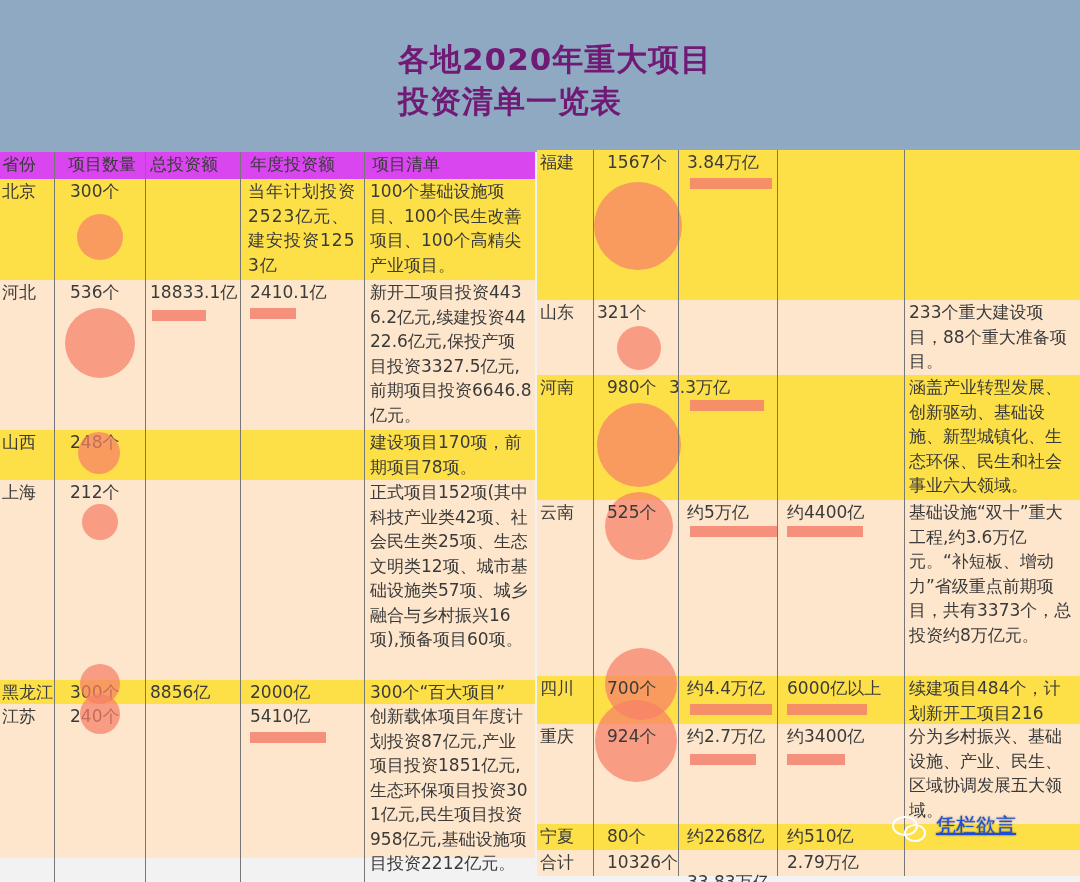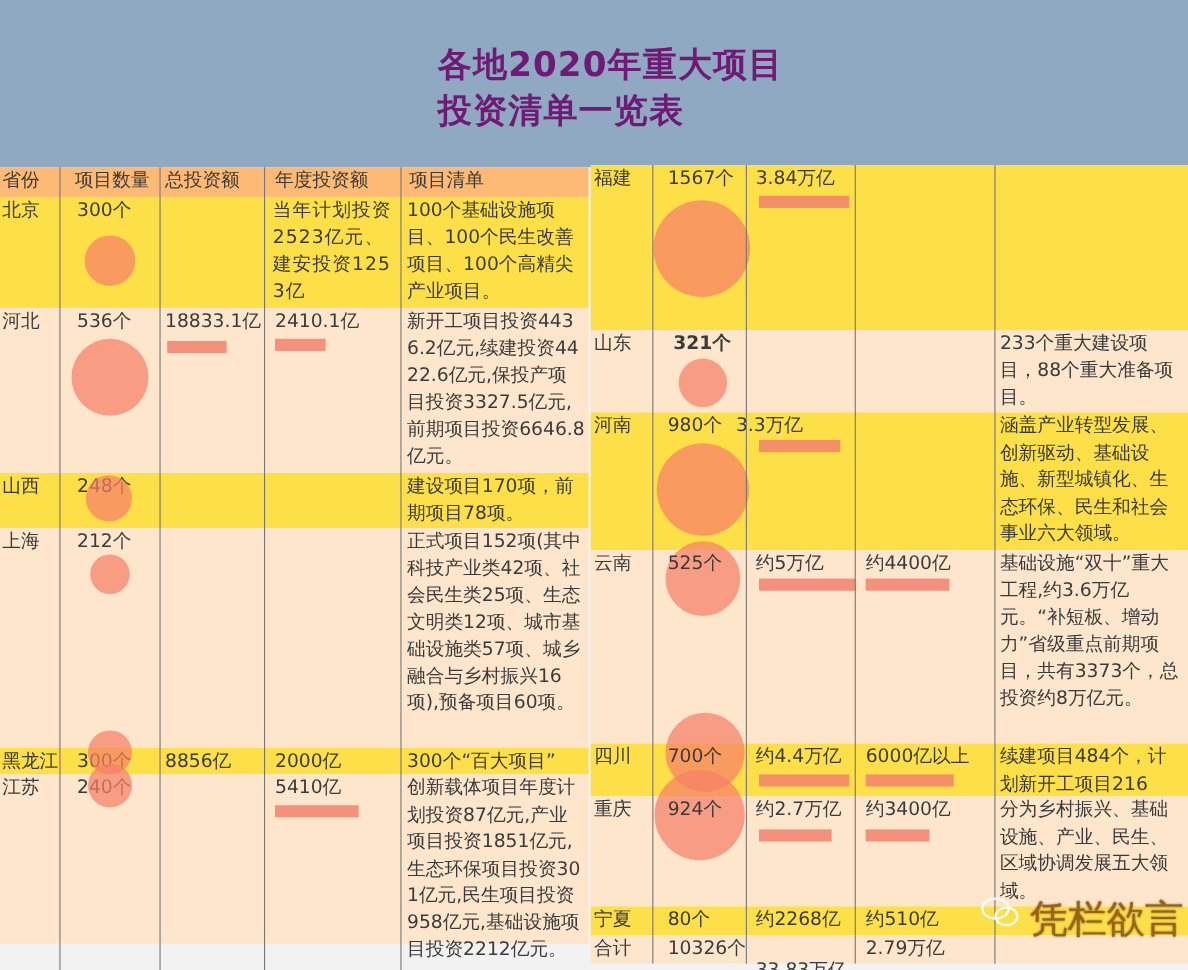--- a/index.html
+++ b/index.html
@@ -6,27 +6,27 @@
   body{width:1080px;height:882px;overflow:hidden;background:#f2f2f2;position:relative;
        font-family:"DejaVu Sans","Liberation Sans",sans-serif;color:#3a3a3a;}
   .header{position:absolute;left:0;top:0;width:1080px;height:152px;background:#8ea9c1;}
   .title{position:absolute;left:398px;top:38px;font-size:31px;font-weight:bold;color:#701a75;line-height:42px;letter-spacing:1px;}
   .panel{position:absolute;top:152px;height:730px;}
   .lp{left:0;width:535px;}
   .rp{left:537px;width:543px;top:150px;}
   .row{position:absolute;left:0;right:0;}
   .w{background:#fde047;}
   .o{background:#fde6cc;}
-  .hdr{background:#fdba74;}
+  .hdr{background:#d946ef;}
   .cell{position:absolute;top:0;bottom:0;font-size:17px;line-height:24.5px;padding-top:0px;white-space:nowrap;}
   .vline{position:absolute;top:0;width:1px;background:#777;}
   .bubble{position:absolute;border-radius:50%;background:rgba(246,128,104,0.72);}
   .bar{position:absolute;height:11px;background:rgba(243,128,110,0.85);}
   .list{white-space:normal;word-break:break-all;}
-  .wm{position:absolute;left:892px;top:812px;font-size:35px;color:#a16207;text-shadow:0 0 2px #555;}
+  .wm{position:absolute;left:892px;top:812px;font-size:20px;color:#1d4ed8;text-shadow:0 0 2px #555;text-decoration:underline;}
   .wmicon{position:absolute;left:890px;top:814px;width:40px;height:30px;}
 </style>
 </head>
 <body>
 
 <div class="header">
   <div class="title">
     <div>各地2020年重大项目</div>
     <div>投资清单一览表</div>
   </div>
@@ -102,21 +102,21 @@
   <div class="row w" style="top:0;height:150px;">
     <div class="cell" style="left:3px;">福建</div>
     <div class="cell" style="left:70px;">1567个</div>
     <div class="bubble" style="left:57px;top:32px;width:88px;height:88px;"></div>
     <div class="cell" style="left:150px;">3.84万亿</div>
     <div class="bar" style="left:153px;top:28px;width:82px;"></div>
   </div>
 
   <div class="row o" style="top:150px;height:75px;">
     <div class="cell" style="left:3px;">山东</div>
-    <div class="cell" style="left:75px;font-weight:bold;">321个</div>
+    <div class="cell" style="left:60px;">321个</div>
     <div class="bubble" style="left:80px;top:26px;width:44px;height:44px;"></div>
     <div class="cell list" style="left:372px;width:168px;">233个重大建设项目，88个重大准备项目。</div>
   </div>
 
   <div class="row w" style="top:225px;height:125px;">
     <div class="cell" style="left:3px;">河南</div>
     <div class="cell" style="left:70px;">980个</div>
     <div class="bubble" style="left:60px;top:28px;width:84px;height:84px;"></div>
     <div class="cell" style="left:132px;">3.3万亿</div>
     <div class="bar" style="left:153px;top:25px;width:74px;"></div>

